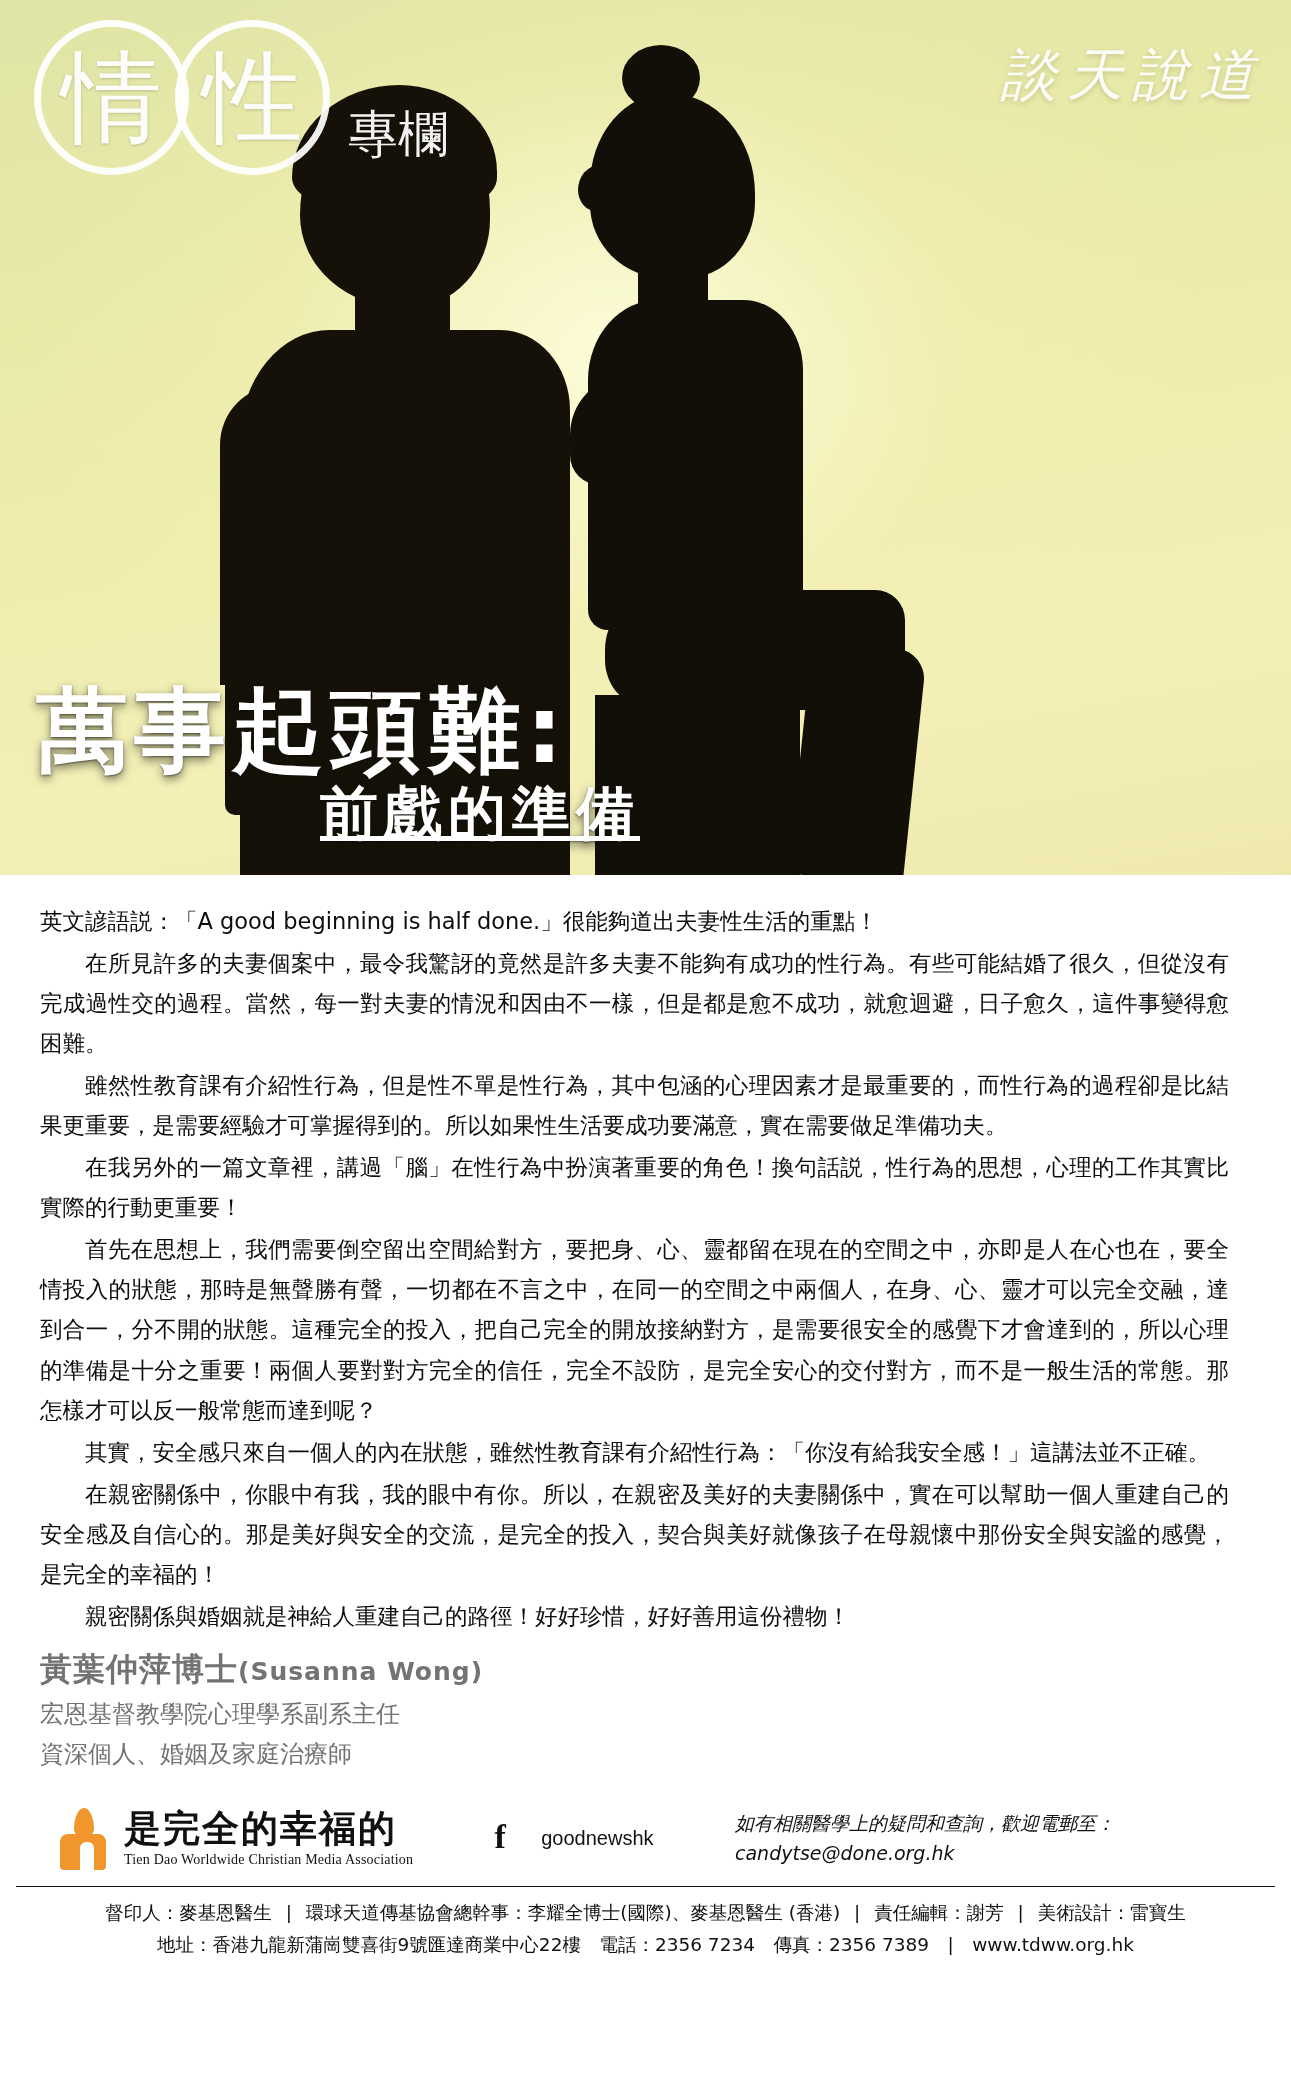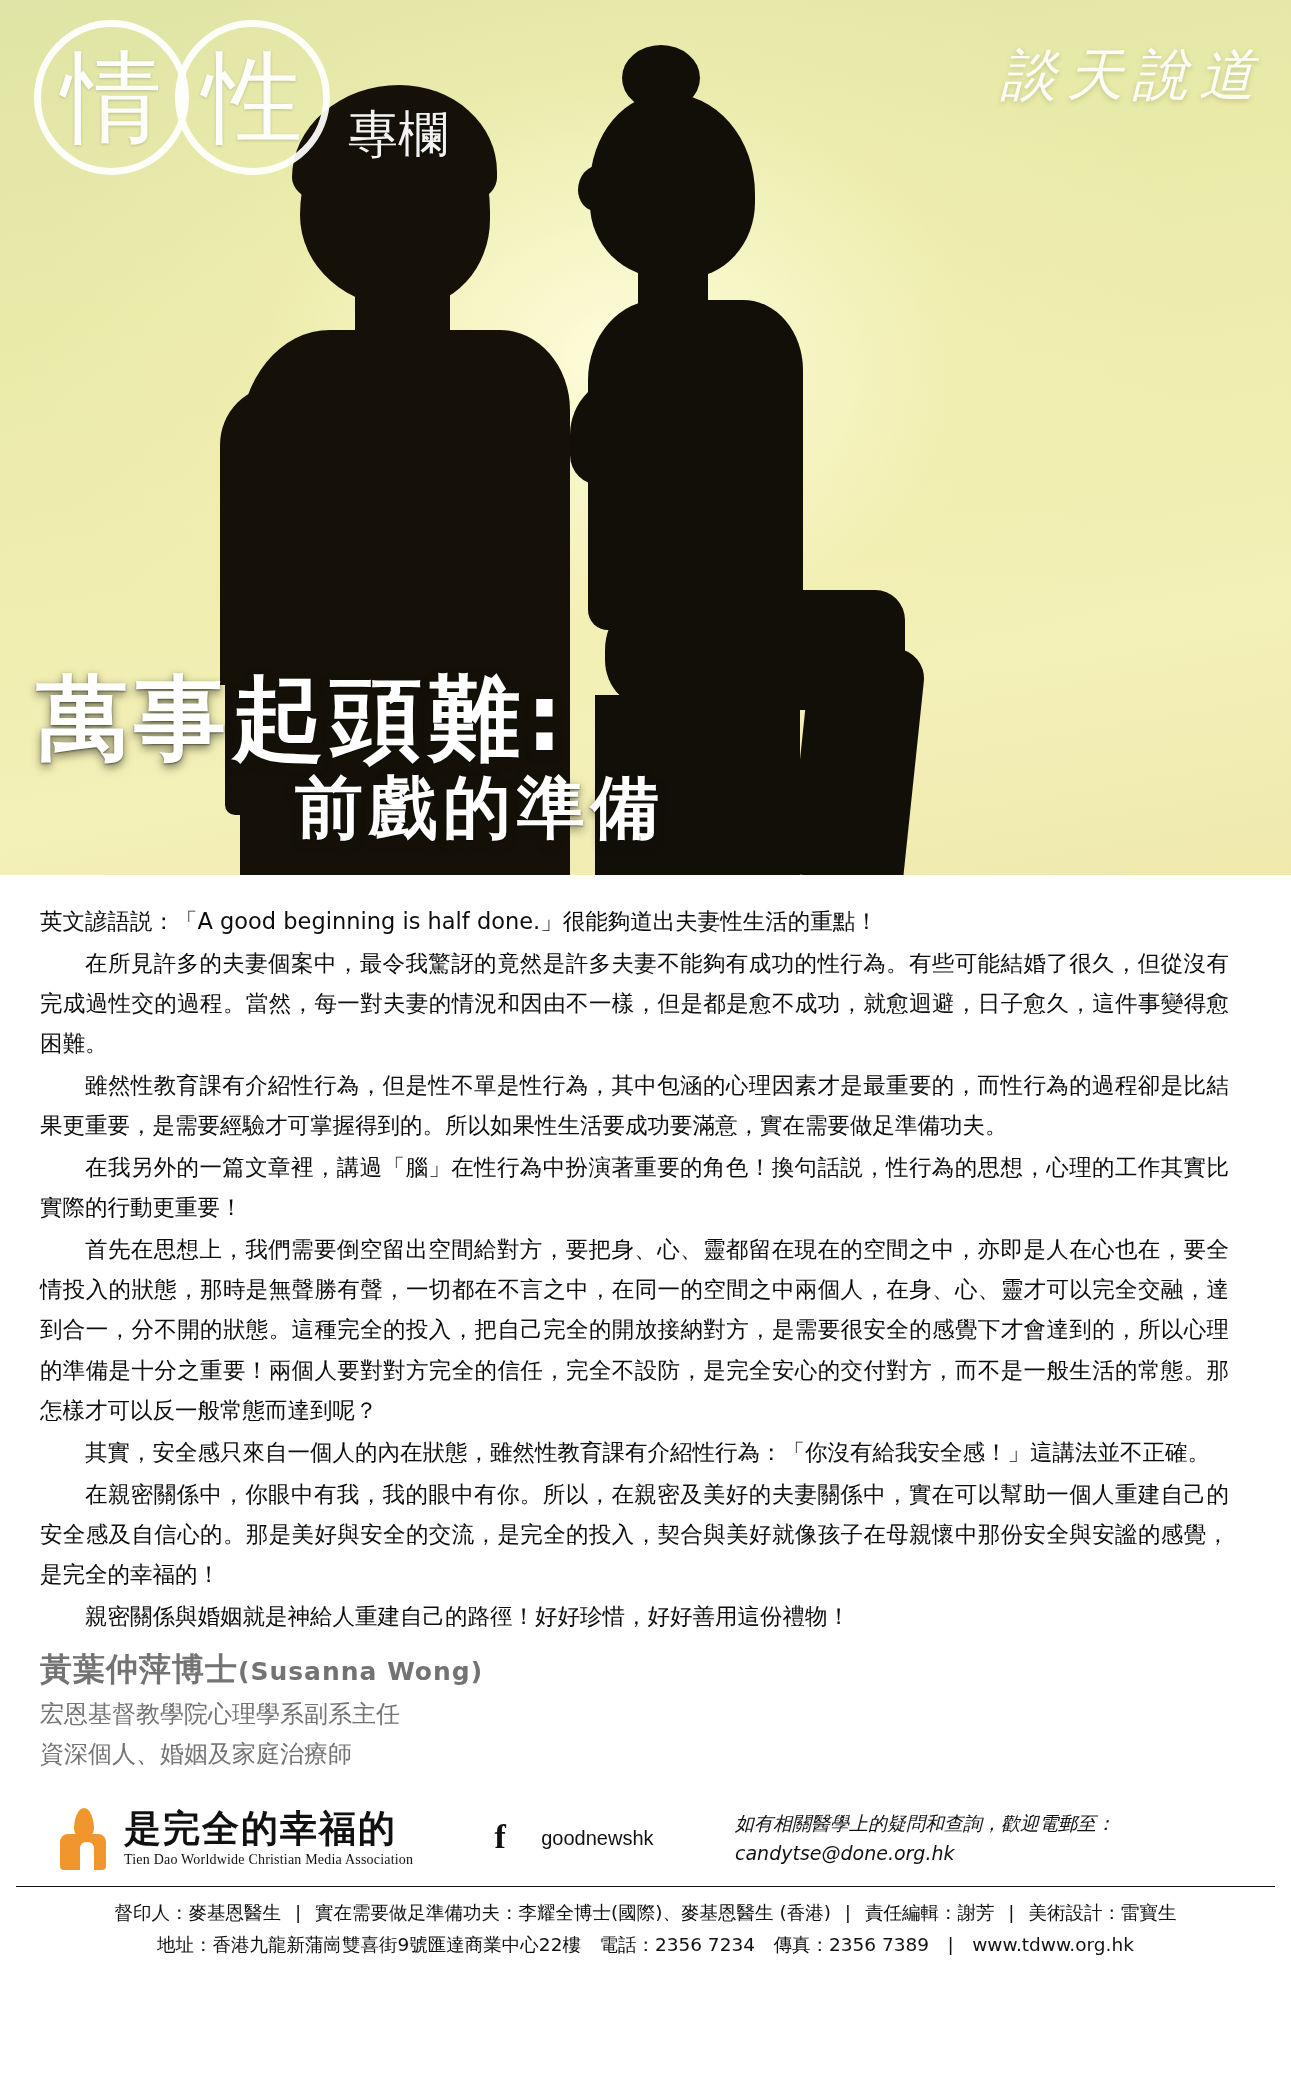--- a/index.html
+++ b/index.html
@@ -248,25 +248,26 @@
     text-shadow: 0 4px 10px rgba(20,20,10,0.55), 0 1px 2px rgba(0,0,0,0.5);
   }
   .headline .l1 {
     font-size: 92px;
     line-height: 1.08;
     letter-spacing: 6px;
     text-align: left;
     padding-left: 36px;
   }
   .headline .l2 {
-    font-size: 68px;
+    font-size: 58px;
     line-height: 1.15;
     letter-spacing: 6px;
     text-align: center;
     padding-left: 60px;
+    text-decoration: underline;
   }
 
   
   .article {
     position: relative;
     padding: 26px 62px 0 40px;
     background: #ffffff;
   }
   .article p {
     font-family: "DejaVu Sans", sans-serif;
@@ -485,21 +486,21 @@
     <div class="contact">
       <div>如有相關醫學上的疑問和查詢，歡迎電郵至：</div>
       <div>candytse@done.org.hk</div>
     </div>
   </div>
 
   <div class="credits">
     <div>
       <span>督印人：麥基恩醫生</span>
       <span class="sep">|</span>
-      <span>實在需要做足準備功夫：李耀全博士(國際)、麥基恩醫生 (香港)</span>
+      <span>環球天道傳基協會總幹事：李耀全博士(國際)、麥基恩醫生 (香港)</span>
       <span class="sep">|</span>
       <span>責任編輯：謝芳</span>
       <span class="sep">|</span>
       <span>美術設計：雷寶生</span>
     </div>
     <div>地址：香港九龍新蒲崗雙喜街9號匯達商業中心22樓　電話：2356 7234　傳真：2356 7389　|　www.tdww.org.hk</div>
   </div>
 
 </div>
 

